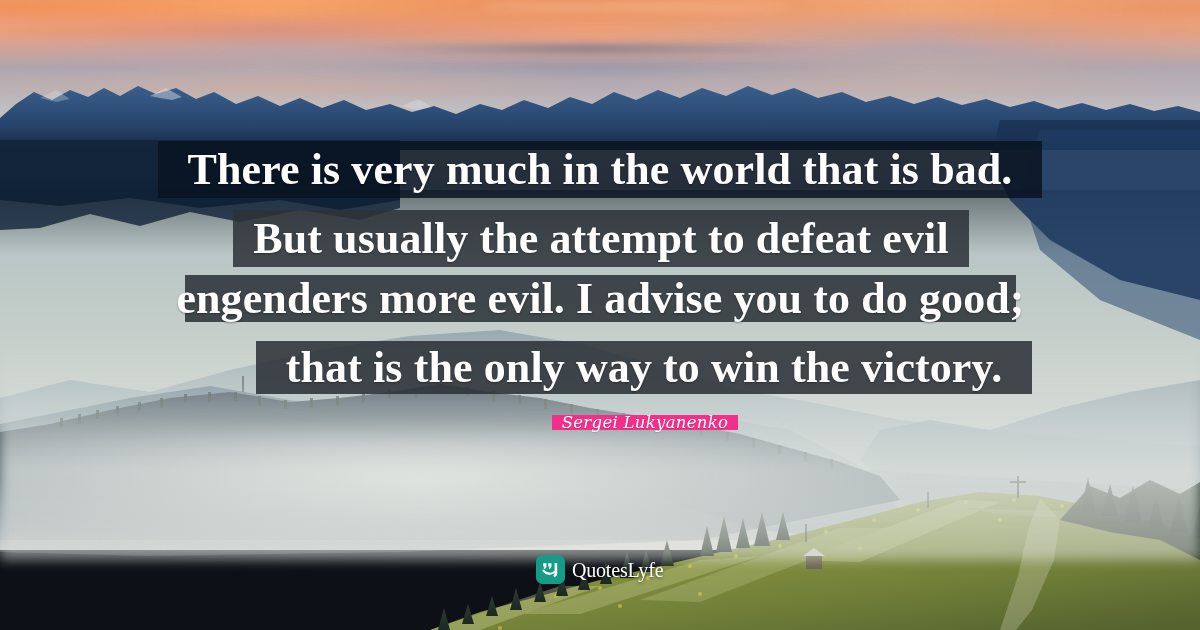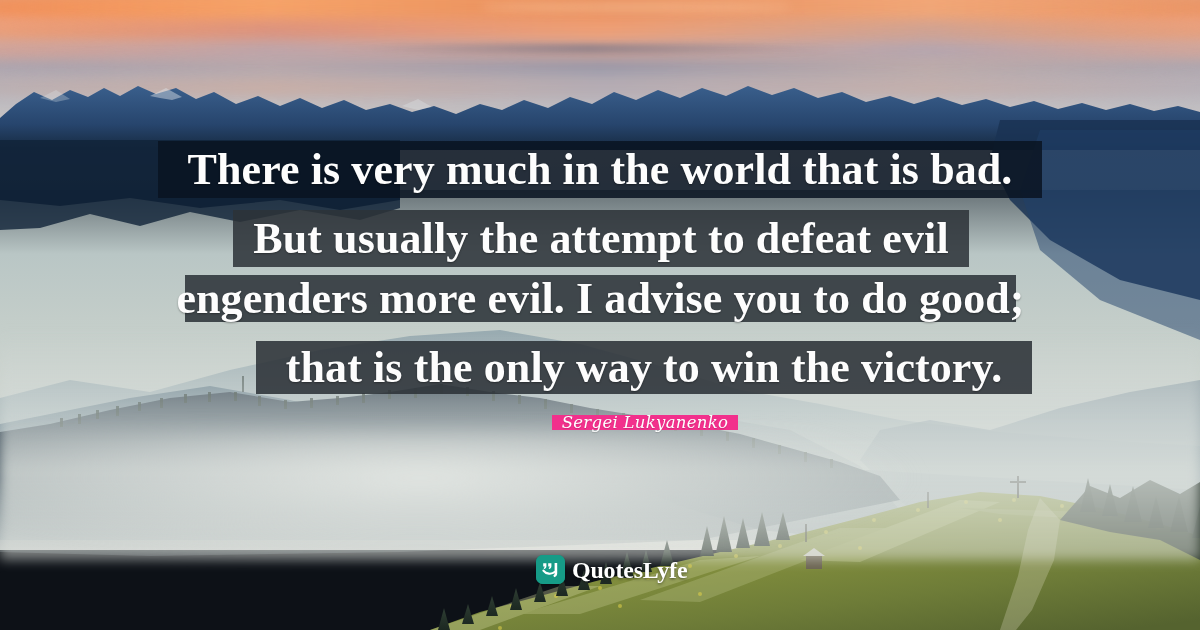--- a/index.html
+++ b/index.html
@@ -129,22 +129,22 @@
     width:29px; height:29px;
     border-radius:7px;
     background:#169b87;
     position:relative;
     flex:0 0 auto;
     box-shadow:0 1px 2px rgba(0,0,0,.3);
   }
   .logo-text {
     color:#ffffff;
     font-family:"Liberation Serif", serif;
-    font-weight:700;
-    font-size:24px;
+    font-weight:400;
+    font-size:20px;
     letter-spacing:-.2px;
     line-height:1;
     text-shadow:0 1px 3px rgba(0,0,0,.55);
     white-space:nowrap;
   }
 </style>
 </head>
 <body>
 
 <div id="stage">

